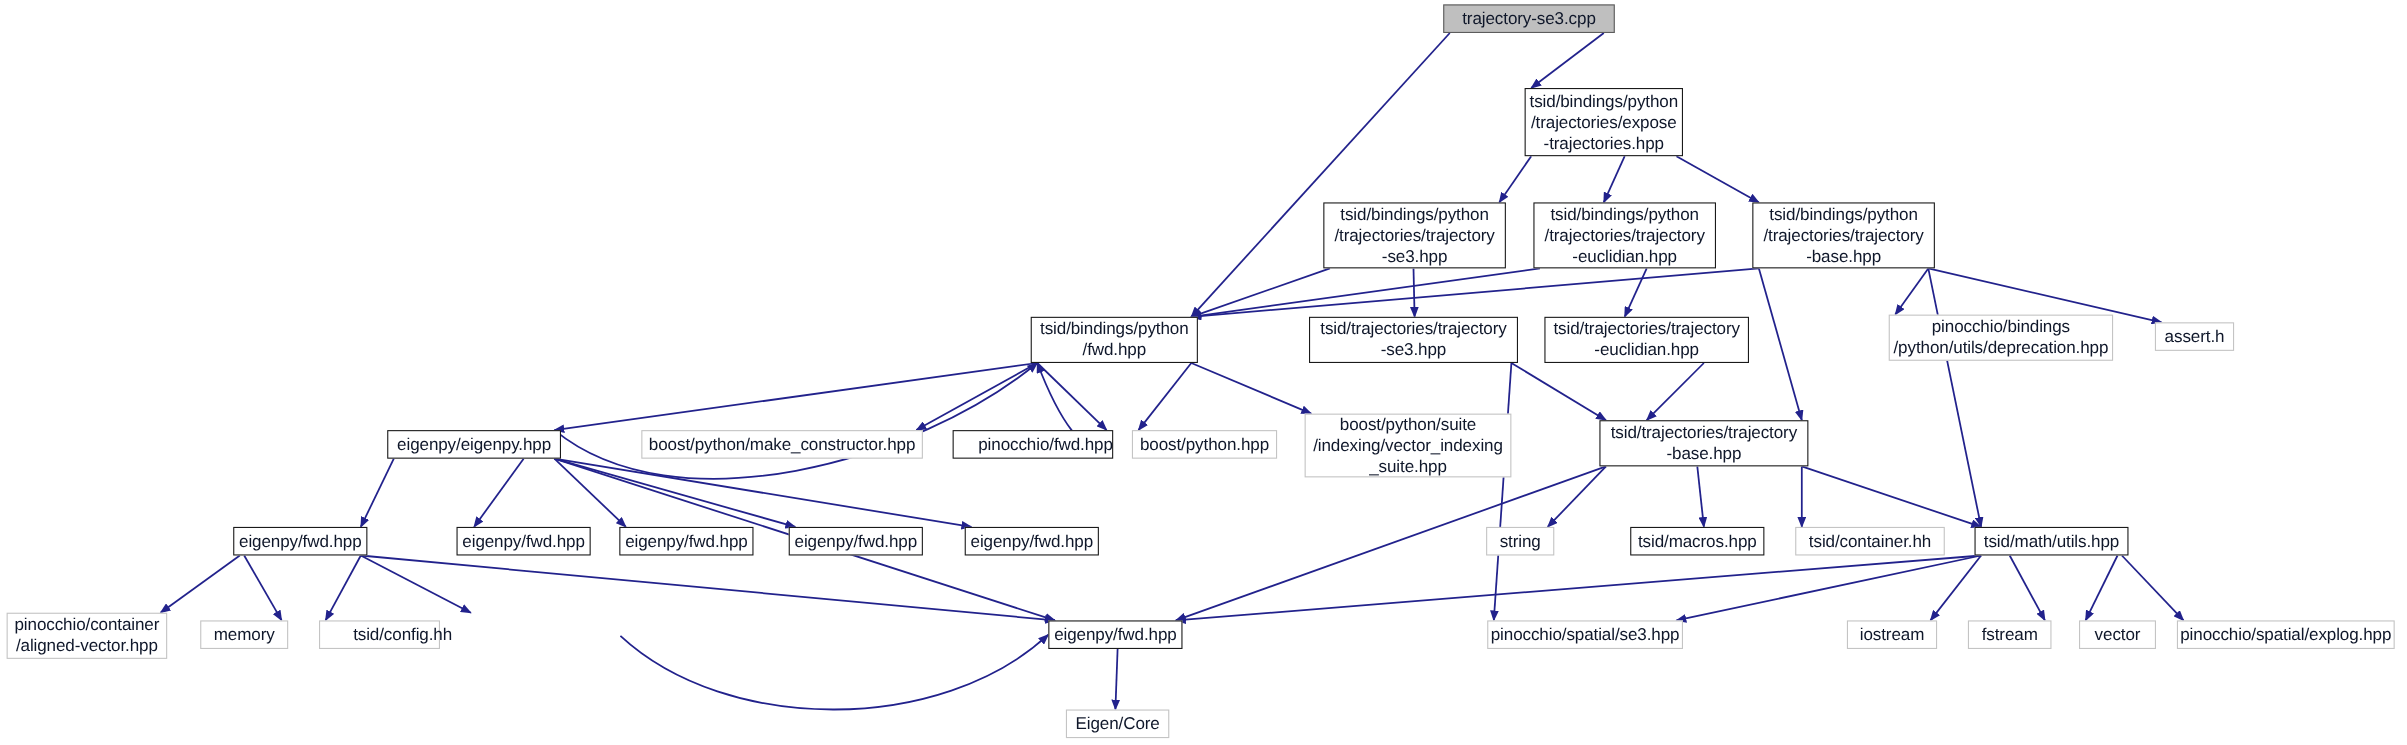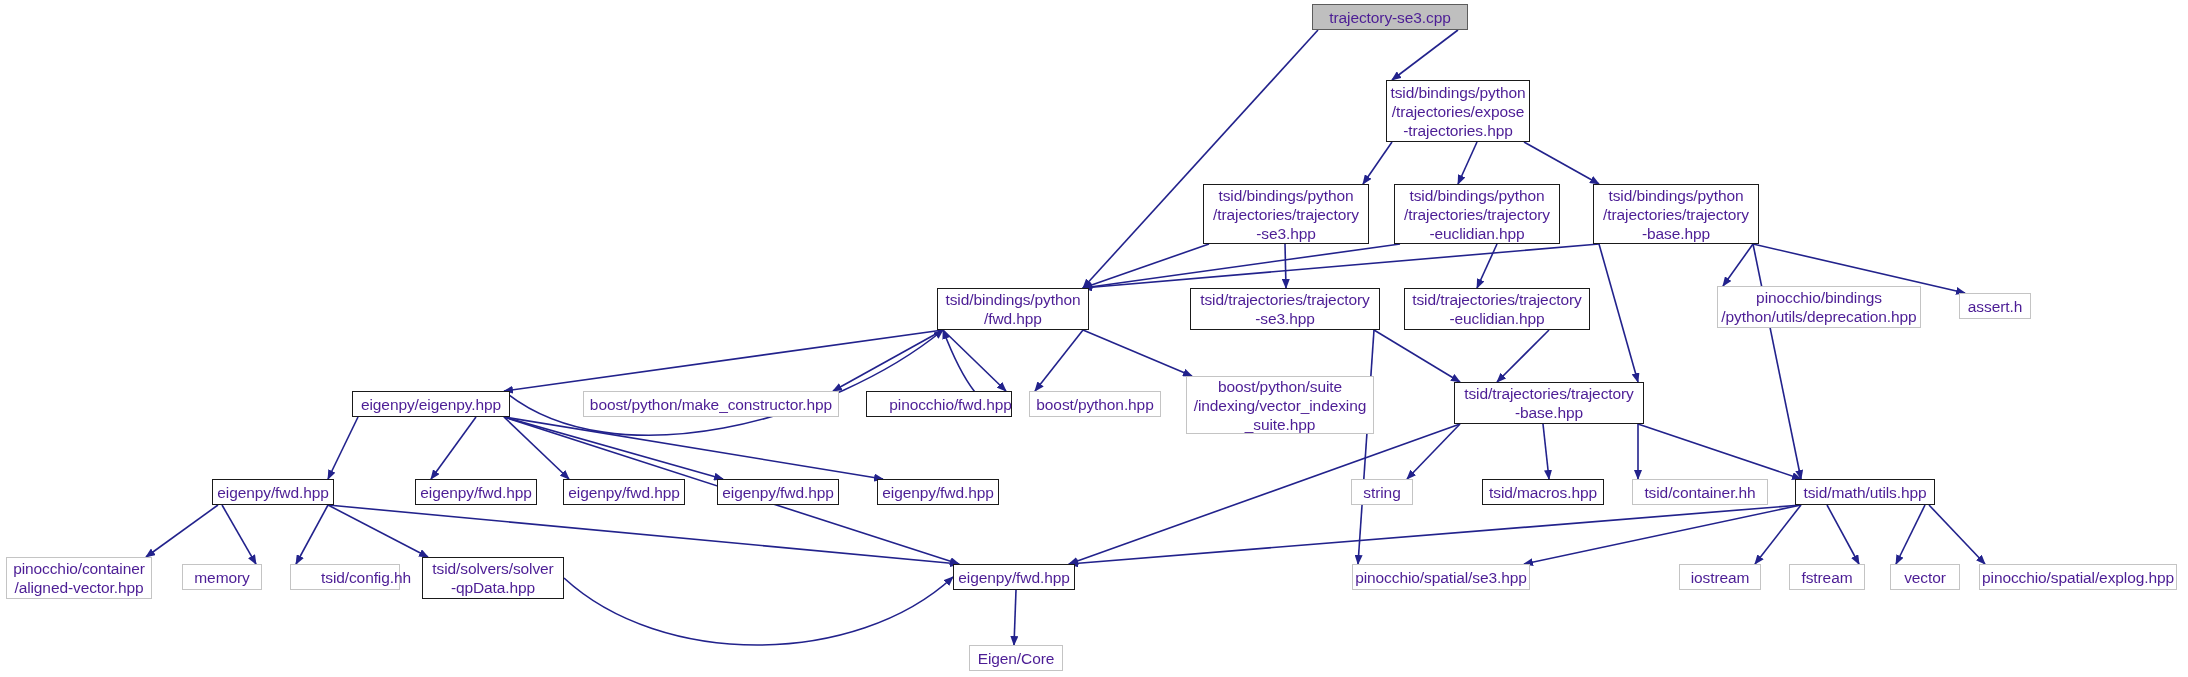--- a/index.html
+++ b/index.html
@@ -13,21 +13,21 @@
   }
   #edges{position:absolute;left:0;top:0;width:2188px;height:677px;}
   .node{
     position:absolute;
     box-sizing:border-box;
     display:flex;
     align-items:center;
     justify-content:center;
     text-align:center;
     background:#ffffff;
-    color:#4c1d95;
+    color:#0f172a;
     font-size:15.5px;
     line-height:19px;
     white-space:pre;
     letter-spacing:-0.1px;
     z-index:5;
   }
   .node.lib{ border:1px solid #c4c4c4; }
   .node.own{ border:1.7px solid #1a1a1a; }
   .node.root{ border:1.7px solid #5c5c5c; background:#bfbfbf; }
 </style>
@@ -129,22 +129,20 @@
     <div class="node own" style="left: 717px; top: 479px; width: 122px; height: 26px;">eigenpy/fwd.hpp</div>
     <div class="node own" style="left: 877px; top: 479px; width: 122px; height: 26px;">eigenpy/fwd.hpp</div>
     <div class="node lib" style="left: 1351px; top: 479px; width: 62px; height: 26px;">string</div>
     <div class="node own" style="left: 1482px; top: 479px; width: 122px; height: 26px;">tsid/macros.hpp</div>
     <div class="node lib" style="left: 1632px; top: 479px; width: 136px; height: 26px;">tsid/container.hh</div>
     <div class="node own" style="left: 1795px; top: 479px; width: 140px; height: 26px;">tsid/math/utils.hpp</div>
     <div class="node lib" style="left: 6px; top: 557px; width: 146px; height: 42px;">pinocchio/container
 /aligned-vector.hpp</div>
     <div class="node lib" style="left: 182px; top: 564px; width: 80px; height: 26px;">memory</div>
     <div class="node lib" style="left: 290px; top: 564px; width: 110px; height: 26px; padding-left: 42px;">tsid/config.hh</div>
-    <div class="node own" style="left: 422px; top: 557px; width: 142px; height: 42px;">tsid/solvers/solver
--qpData.hpp</div>
     <div class="node own" style="left: 953px; top: 564px; width: 122px; height: 26px;">eigenpy/fwd.hpp</div>
     <div class="node lib" style="left: 1352px; top: 564px; width: 178px; height: 26px;">pinocchio/spatial/se3.hpp</div>
     <div class="node lib" style="left: 1679px; top: 564px; width: 82px; height: 26px;">iostream</div>
     <div class="node lib" style="left: 1789px; top: 564px; width: 76px; height: 26px;">fstream</div>
     <div class="node lib" style="left: 1890px; top: 564px; width: 70px; height: 26px;">vector</div>
     <div class="node lib" style="left: 1979px; top: 564px; width: 198px; height: 26px;">pinocchio/spatial/explog.hpp</div>
     <div class="node lib" style="left: 969px; top: 645px; width: 94px; height: 26px;">Eigen/Core</div>
   </div>
 
 </body></html>

